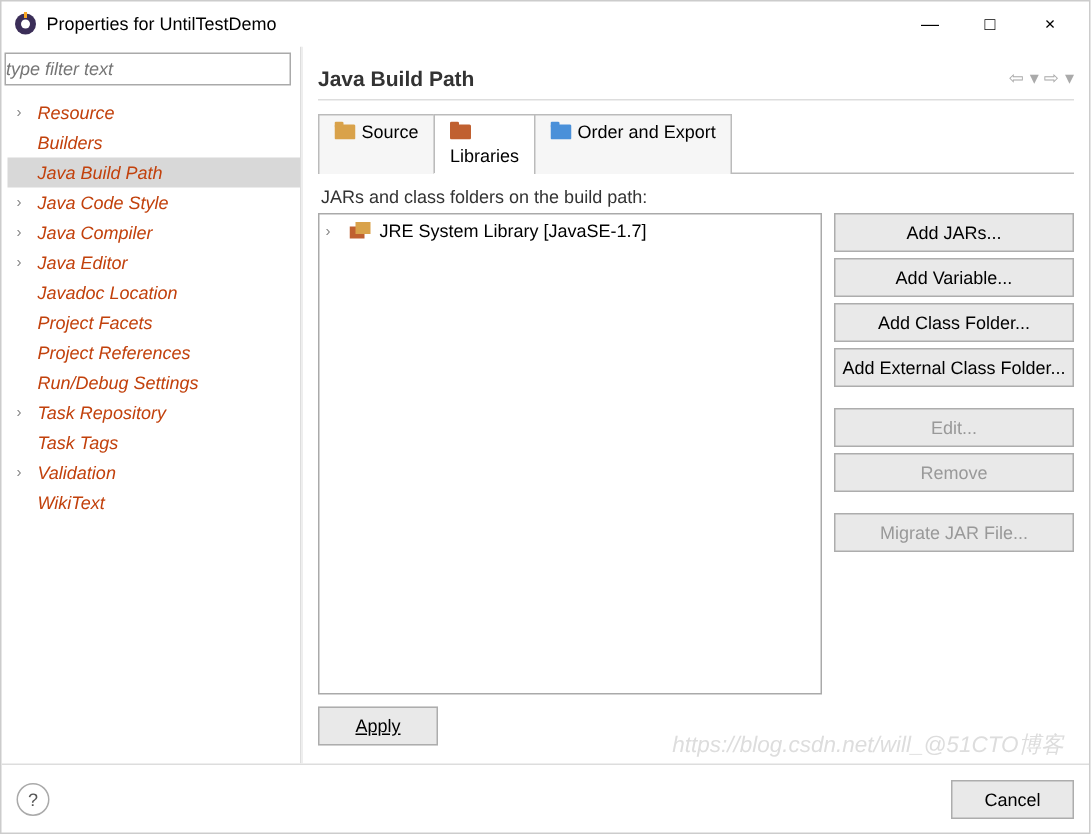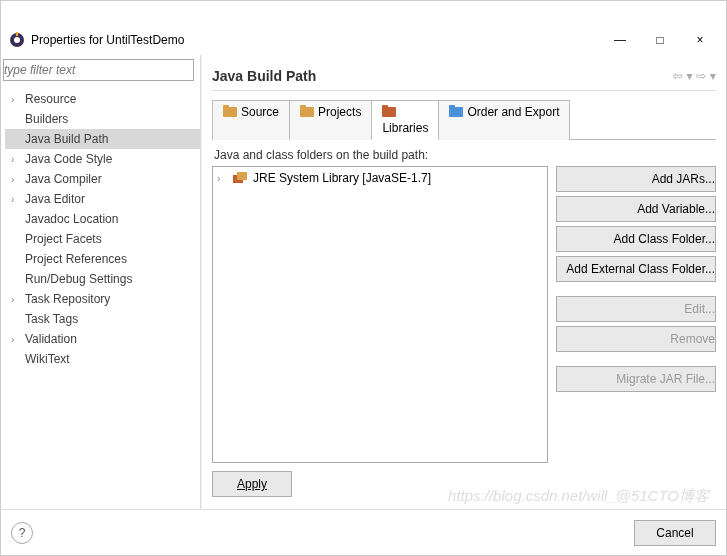--- a/index.html
+++ b/index.html
@@ -1,45 +1,45 @@
 <!DOCTYPE html>
 <html><head>
 <meta charset="utf-8">
 <style>
 * { box-sizing: border-box; margin: 0; padding: 0; font-family: "Segoe UI", Tahoma, sans-serif; font-size: 12px; }
 body { background: #fff; width: 727px; height: 556px; display: flex; flex-direction: column; border: 1px solid #ccc; }
-.titlebar { height: 30px; display: flex; align-items: center; padding: 0 8px; margin-top: 24px; }
+.titlebar { height: 30px; display: flex; align-items: center; padding: 0 8px; }
 .titlebar .icon { width: 16px; height: 16px; margin-right: 6px; }
 .titlebar .title { flex: 1; font-size: 12px; color: #000; }
 .titlebar .win-btns { display: flex; gap: 16px; margin-right: 6px; }
 .titlebar .win-btns span { width: 24px; text-align: center; font-family: sans-serif; }
 .mainrow { flex: 1; display: flex; overflow: hidden; }
 .leftpane { width: 200px; border-right: 1px solid #ddd; display: flex; flex-direction: column; }
 .filter { margin: 4px 6px 8px 2px; }
 .filter input { width: 100%; height: 22px; border: 1px solid #aaa; padding: 2px 0; color: #888; font-style: italic; }
 .tree { flex: 1; overflow: auto; padding-left: 4px; }
 .tree-item { display: flex; align-items: center; height: 20px; padding-left: 6px; cursor: pointer; }
 .tree-item .arrow { width: 12px; color: #888; font-size: 10px; }
 .tree-item.selected { background: #d8d8d8; }
-.tree-item .label { padding-left: 2px; color: #404040; }
+.tree-item .label { padding-left: 2px; color: #c2410c; font-style: italic; }
 .rightpane { flex: 1; display: flex; flex-direction: column; padding: 6px 10px 6px 10px; border-left: 1px solid #eee; }
 .righthead { display: flex; align-items: center; height: 30px; border-bottom: 1px solid #ddd; margin-bottom: 8px; }
 .righthead h2 { font-size: 14px; font-weight: bold; flex: 1; color: #333; }
 .navicons { display: flex; gap: 4px; color: #aaa; font-size: 12px; }
 .tabs { display: flex; border-bottom: 1px solid #bbb; }
 .tab { display: flex; align-items: flex-start; gap: 4px; padding: 4px 10px; border: 1px solid #bbb; border-bottom: none; background: #f6f6f6; margin-right: -1px; position: relative; top: 1px; cursor: pointer; }
 .tab.active { background: #fff; border-bottom: 1px solid #fff; flex-direction: column; }
 .tab-icon { width: 14px; height: 12px; }
 .listdesc { margin: 8px 0 4px 2px; color: #333; }
 .content-row { display: flex; gap: 8px; flex: 1; }
 .jarlist { flex: 1; border: 1px solid #aaa; background: #fff; padding: 4px; }
 .jar-entry { display: flex; align-items: center; gap: 4px; }
 .jar-entry .arrow { color: #888; width: 12px; font-size: 10px; }
 .btncol { width: 160px; display: flex; flex-direction: column; gap: 4px; }
-.btncol button { height: 26px; border: 1px solid #adadad; background: #e9e9e9; cursor: pointer; font-size: 12px; text-align: right; }
+.btncol button { height: 26px; border: 1px solid #adadad; background: #e9e9e9; cursor: pointer; font-size: 12px; }
 .btncol button:disabled { color: #999; cursor: default; }
 .applyrow { display: flex; padding: 8px 16px 6px 0; border-top: 0; text-decoration: underline; }
 .applyrow button { width: 80px; height: 26px; border: 1px solid #adadad; background: #e9e9e9; }
 .footer { height: 46px; border-top: 1px solid #ddd; display: flex; align-items: center; padding: 0 10px; }
 .footer .help { width: 22px; height: 22px; border: 1px solid #aaa; border-radius: 50%; display: flex; align-items: center; justify-content: center; color: #555; }
 .footer .spacer { flex: 1; }
 .footer button { width: 82px; height: 26px; margin-left: 8px; border: 1px solid #adadad; background: #e9e9e9; }
 .footer button.primary { border: 1px solid #3399ff; box-shadow: 0 0 0 1px #7ab9ef inset; }
 .watermark { position: absolute; right: 18px; bottom: 50px; color: #ddd; font-size: 15px; font-style: italic; pointer-events: none; }
 </style>
@@ -136,44 +136,37 @@
     </div>
 
     <div class="tabs" id="tabs">
         <div class="tab">
           <svg class="tab-icon" viewBox="0 0 14 12">
             <rect x="0" y="2" width="14" height="10" rx="1" fill="#d9a24a"></rect>
             <rect x="0" y="0" width="6" height="4" rx="1" fill="#d9a24a"></rect>
           </svg>
           <span>Source</span>
         </div>
-        <div class="tab">
-          <svg class="tab-icon" viewBox="0 0 14 12">
-            <rect x="0" y="2" width="14" height="10" rx="1" fill="#d9a24a"></rect>
-            <rect x="0" y="0" width="6" height="4" rx="1" fill="#d9a24a"></rect>
-          </svg>
-          <span>Projects</span>
-        </div>
         <div class="tab active">
           <svg class="tab-icon" viewBox="0 0 14 12">
             <rect x="0" y="2" width="14" height="10" rx="1" fill="#c06030"></rect>
             <rect x="0" y="0" width="6" height="4" rx="1" fill="#c06030"></rect>
           </svg>
           <span>Libraries</span>
         </div>
         <div class="tab">
           <svg class="tab-icon" viewBox="0 0 14 12">
             <rect x="0" y="2" width="14" height="10" rx="1" fill="#4a90d9"></rect>
             <rect x="0" y="0" width="6" height="4" rx="1" fill="#4a90d9"></rect>
           </svg>
           <span>Order and Export</span>
         </div>
       </div>
 
-    <div class="listdesc">Java and class folders on the build path:</div>
+    <div class="listdesc">JARs and class folders on the build path:</div>
 
     <div class="content-row">
       <div class="jarlist" id="jarlist">
           <div class="jar-entry">
             <span class="arrow">›</span>
             <svg width="16" height="12">
               <rect x="0" y="3" width="10" height="8" fill="#c06030"></rect>
               <rect x="4" y="0" width="10" height="8" fill="#d9a24a"></rect>
             </svg>
             <span>JRE System Library [JavaSE-1.7]</span>

